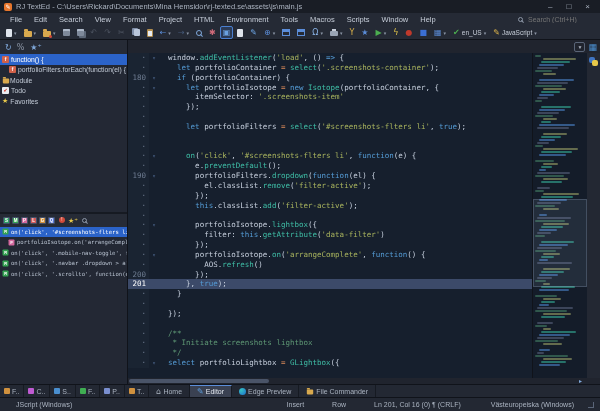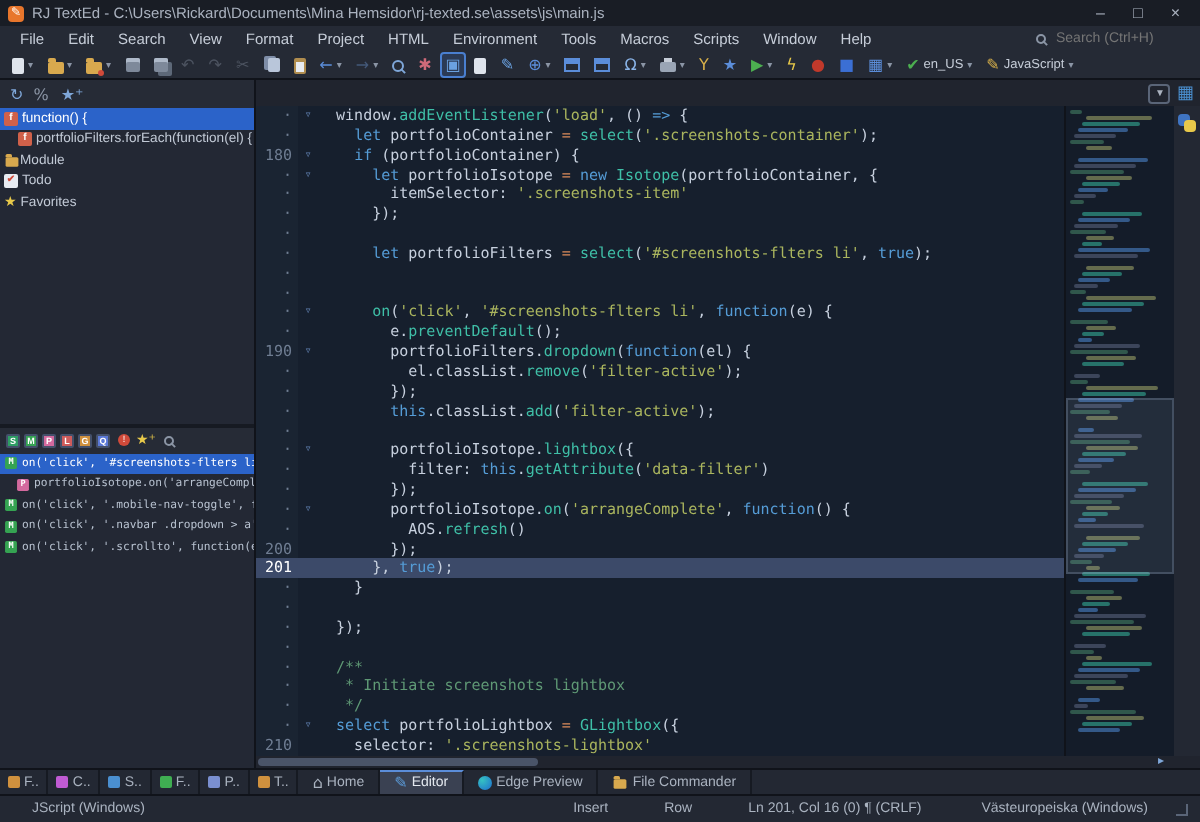--- a/index.html
+++ b/index.html
@@ -368,21 +368,20 @@
             <div class="code-line"><span class="gutter">200</span><span class="foldcol"></span><span class="code-text"><span class="tok-pun">        });</span></span></div>
             <div class="code-line current"><span class="gutter">201</span><span class="foldcol"></span><span class="code-text"><span class="tok-pun">      }, </span><span class="tok-kw">true</span><span class="tok-pun">);</span></span></div>
             <div class="code-line"><span class="gutter">·</span><span class="foldcol"></span><span class="code-text"><span class="tok-pun">    }</span></span></div>
             <div class="code-line"><span class="gutter">·</span><span class="foldcol"></span><span class="code-text"></span></div>
             <div class="code-line"><span class="gutter">·</span><span class="foldcol"></span><span class="code-text"><span class="tok-pun">  });</span></span></div>
             <div class="code-line"><span class="gutter">·</span><span class="foldcol"></span><span class="code-text"></span></div>
             <div class="code-line"><span class="gutter">·</span><span class="foldcol"></span><span class="code-text"><span class="tok-cm">  /**</span></span></div>
             <div class="code-line"><span class="gutter">·</span><span class="foldcol"></span><span class="code-text"><span class="tok-cm">   * Initiate screenshots lightbox</span></span></div>
             <div class="code-line"><span class="gutter">·</span><span class="foldcol"></span><span class="code-text"><span class="tok-cm">   */</span></span></div>
             <div class="code-line"><span class="gutter">·</span><span class="foldcol">▿</span><span class="code-text"><span class="tok-df">  </span><span class="tok-kw">select</span><span class="tok-df"> portfolioLightbox </span><span class="tok-op">=</span><span class="tok-df"> </span><span class="tok-fn">GLightbox</span><span class="tok-pun">({</span></span></div>
-            <div class="code-line"><span class="gutter">210</span><span class="foldcol"></span><span class="code-text"><span class="tok-df">    selector: </span><span class="tok-str">'.screenshots-lightbox'</span></span></div>
           </div>
         <div class="minimap">
           <div>
               <div class="mm-row">
                 <span class="mm-bar" style="width: 12%; margin-left: 0%; background: rgb(58, 107, 88); opacity: 0.75;"></span>
               </div>
               <div class="mm-row">
                 <span class="mm-bar" style="width: 65%; margin-left: 16%; background: rgb(127, 133, 90); opacity: 0.75;"></span>
               </div>
               <div class="mm-row">

